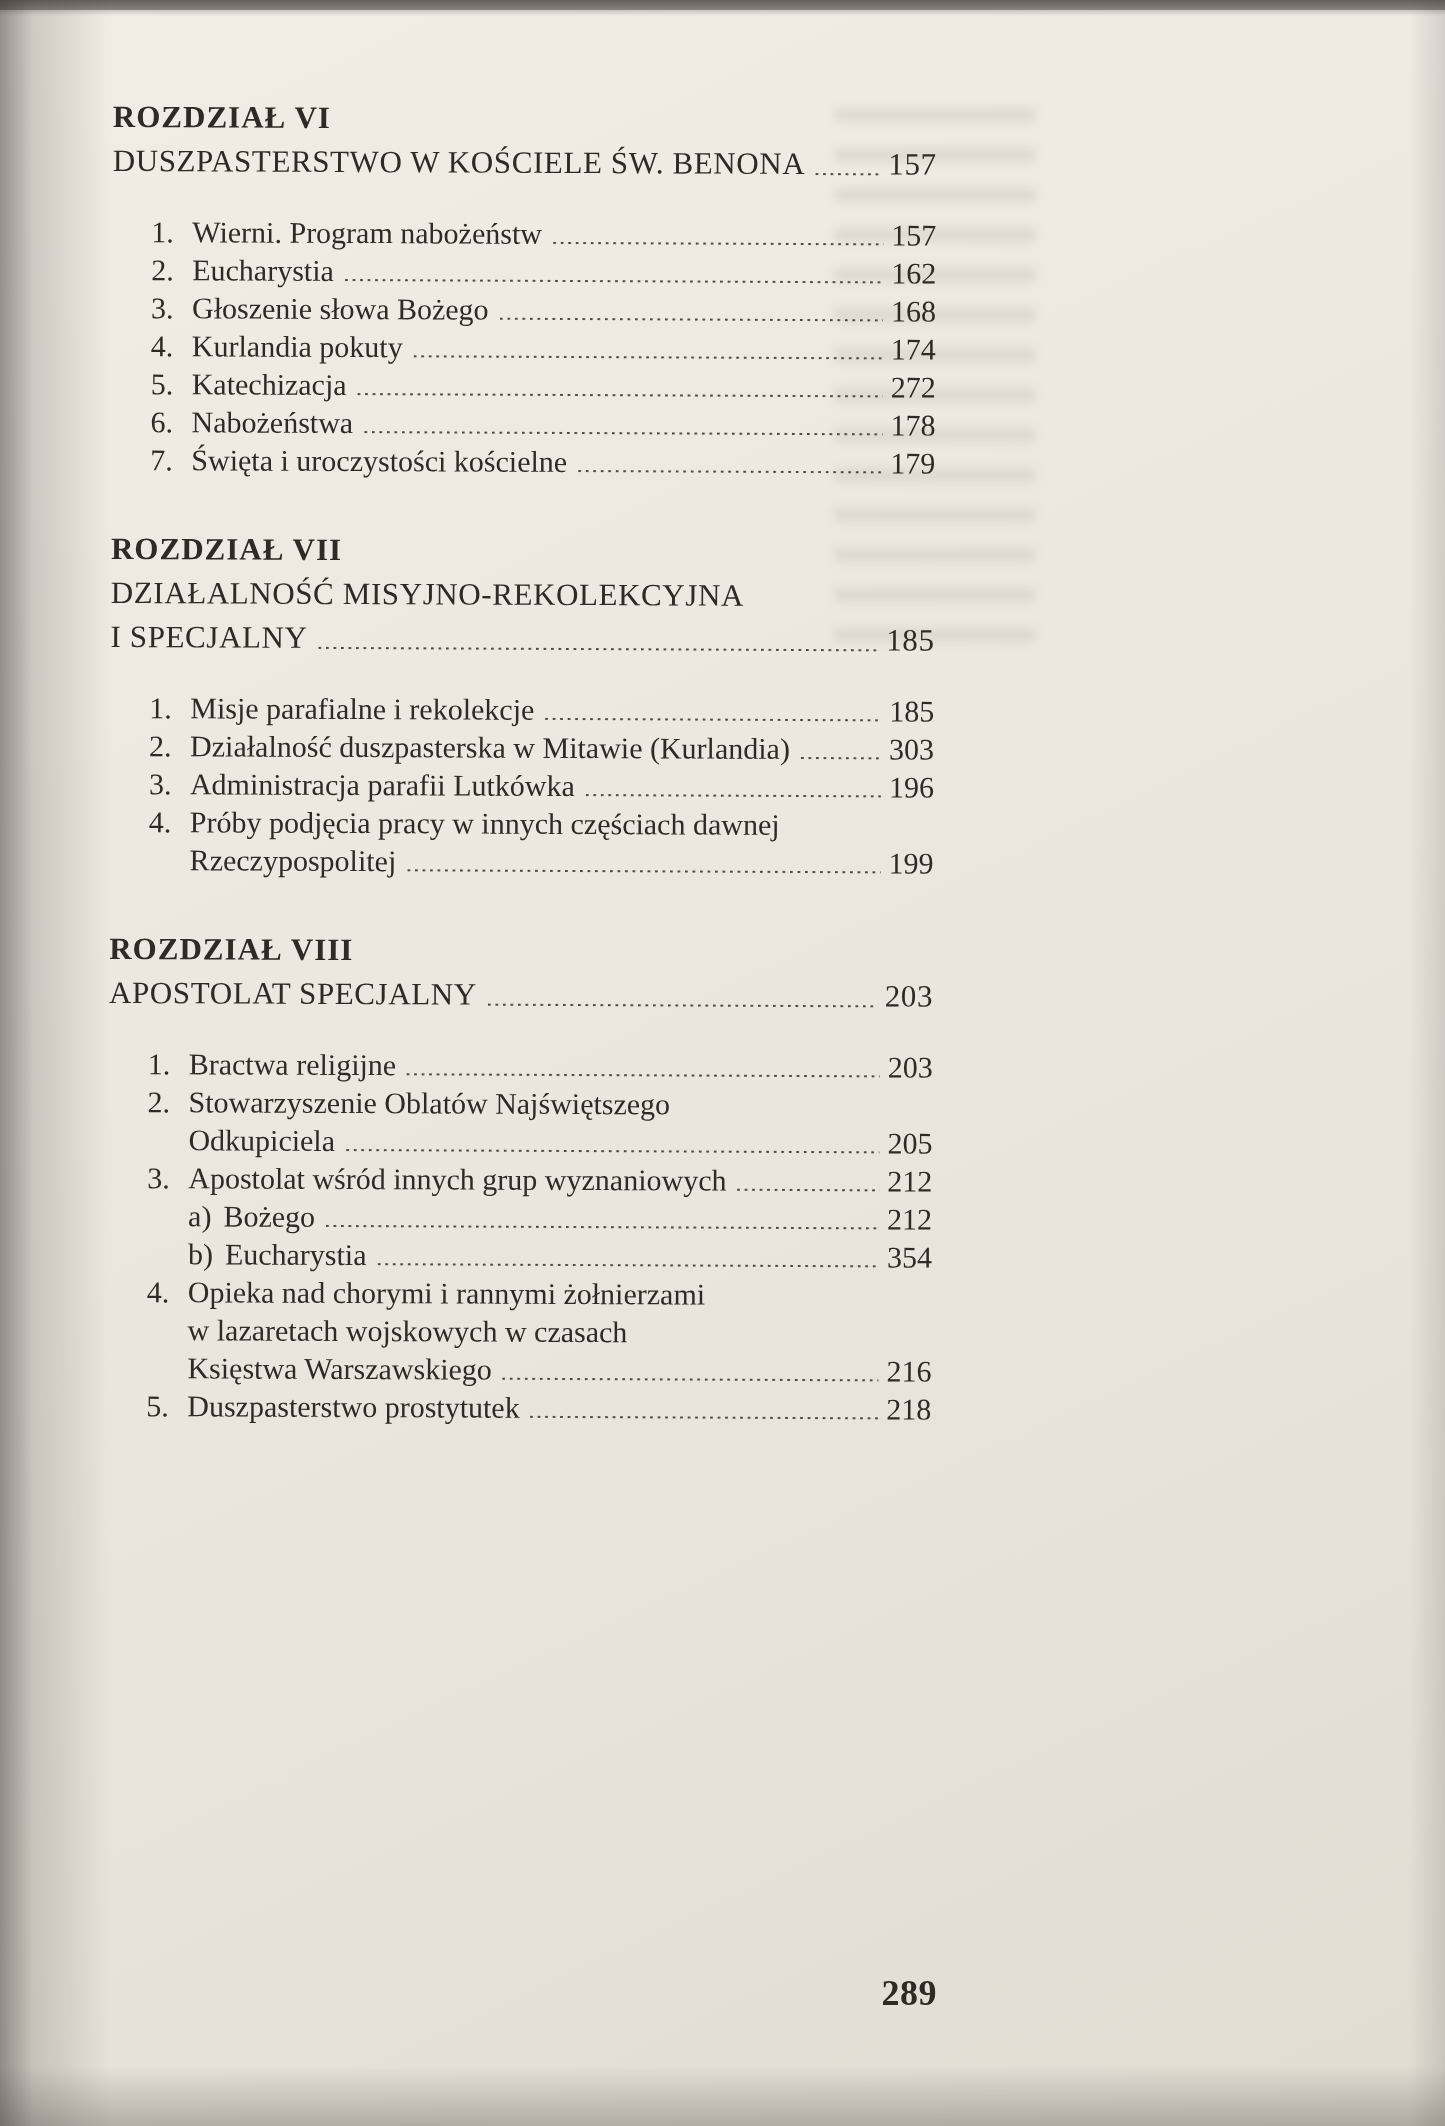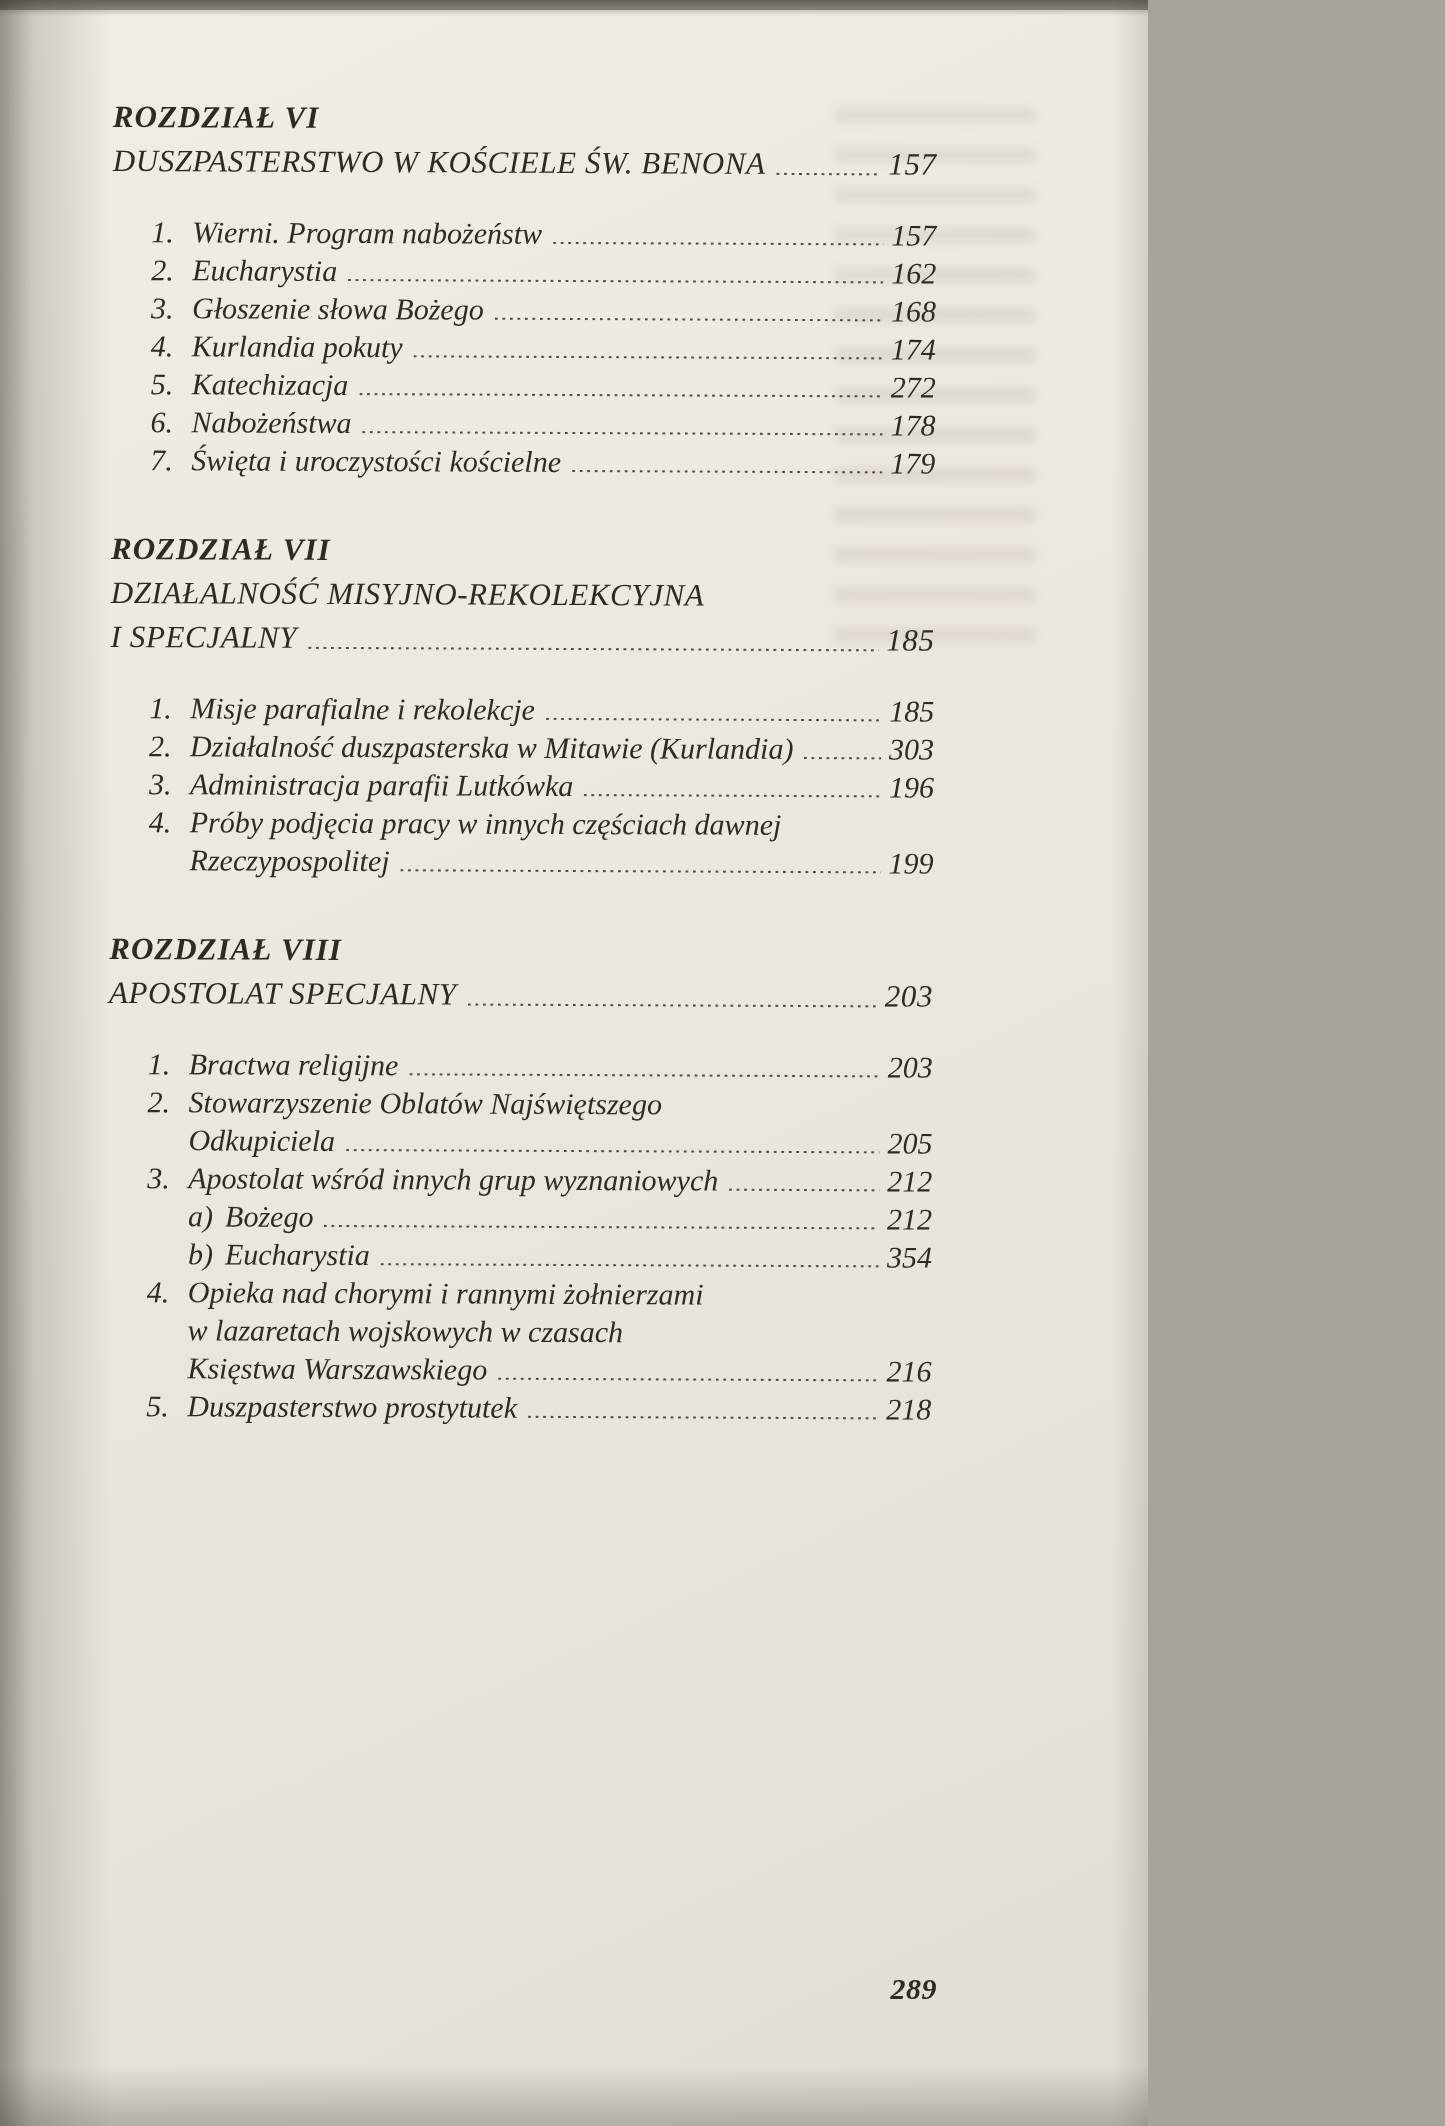--- a/index.html
+++ b/index.html
@@ -1,21 +1,21 @@
 <!DOCTYPE html>
 <html><head>
 <meta charset="utf-8">
 <style>
   html,body{margin:0;padding:0;}
   body{
     width:1445px;height:2126px;
     background:#a8a39c;
     font-family:"Liberation Serif","DejaVu Serif",serif;
   }
-  .photo{position:relative;width:1148px;height:2126px;overflow:hidden;background:#9b968f;font-style:italic;}
+  .photo{position:relative;width:1445px;height:2126px;overflow:hidden;background:#9b968f;}
   .paper{
     position:absolute;left:0;top:10px;width:1445px;height:2116px;
     background:linear-gradient(155deg,#f1ece4 0%,#ece7df 40%,#e8e3da 70%,#e1dcd2 100%);
   }
   .edge-left{position:absolute;left:0;top:0;width:110px;height:100%;
     background:linear-gradient(90deg,rgba(38,34,30,0.45) 0%,rgba(70,64,58,0.20) 30%,rgba(70,64,58,0) 100%);}
   .edge-top{position:absolute;left:0;top:0;width:100%;height:16px;
     background:linear-gradient(180deg,rgba(55,51,47,0.55),rgba(55,51,47,0));}
   .edge-right{position:absolute;right:0;top:0;width:36px;height:100%;
     background:linear-gradient(270deg,rgba(55,50,44,0.14),rgba(55,50,44,0));}
@@ -40,21 +40,21 @@
   .dots{
     flex:1 1 auto;align-self:flex-end;height:4px;min-width:26px;
     margin:0 8px 8px 10px;
     background-image:radial-gradient(circle at 2px 2px,#4b453d 1.35px,rgba(0,0,0,0) 1.5px);
     background-size:7.5px 4px;background-repeat:repeat-x;background-position:left bottom;
   }
   .chapter-title-line .dots{margin-bottom:10px;}
   .page-ref{white-space:nowrap;}
   .folio{
     position:absolute;left:113px;top:1972px;width:824px;text-align:right;
-    font-size:30px;font-weight:700;color:#2f2a23;letter-spacing:0.5px;
+    font-size:36px;font-weight:700;color:#2f2a23;letter-spacing:0.5px;
   }
 </style>
 </head>
 <body>
 
 <div class="photo">
   <div class="paper"></div>
   <div class="bleed"></div>
   <div class="edge-left"></div>
   <div class="edge-top"></div>

